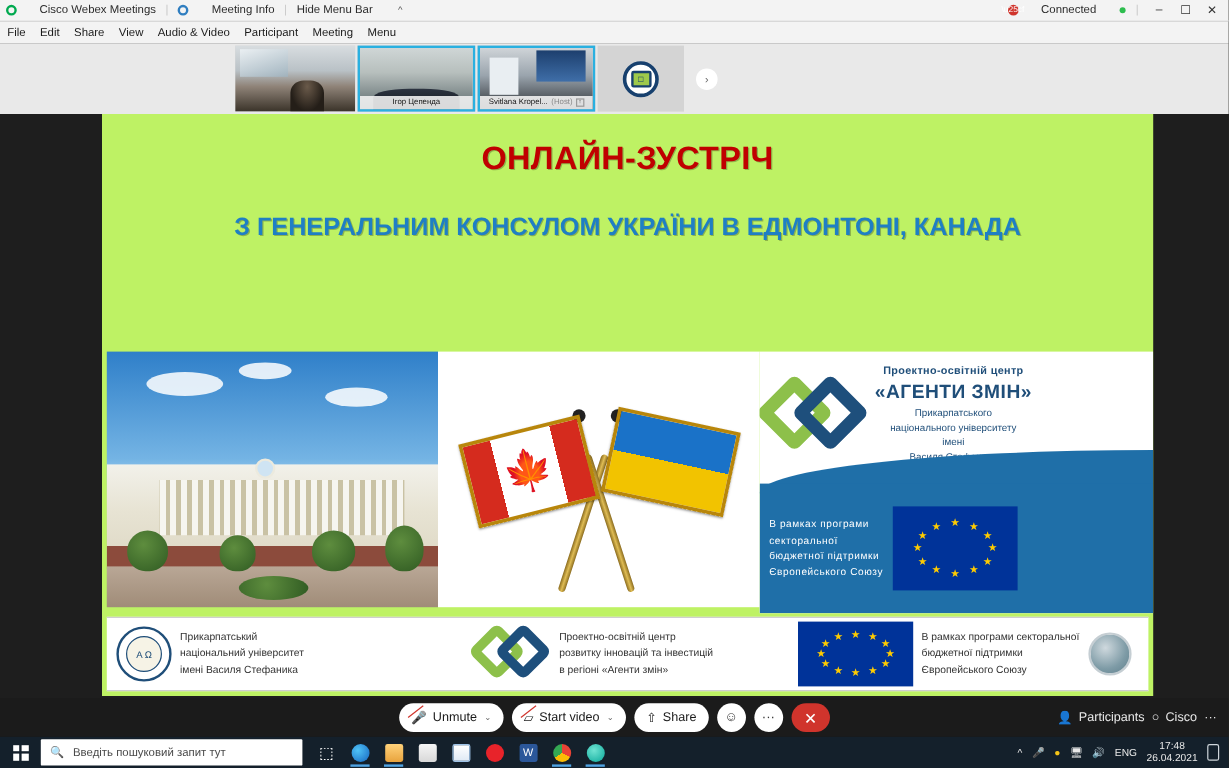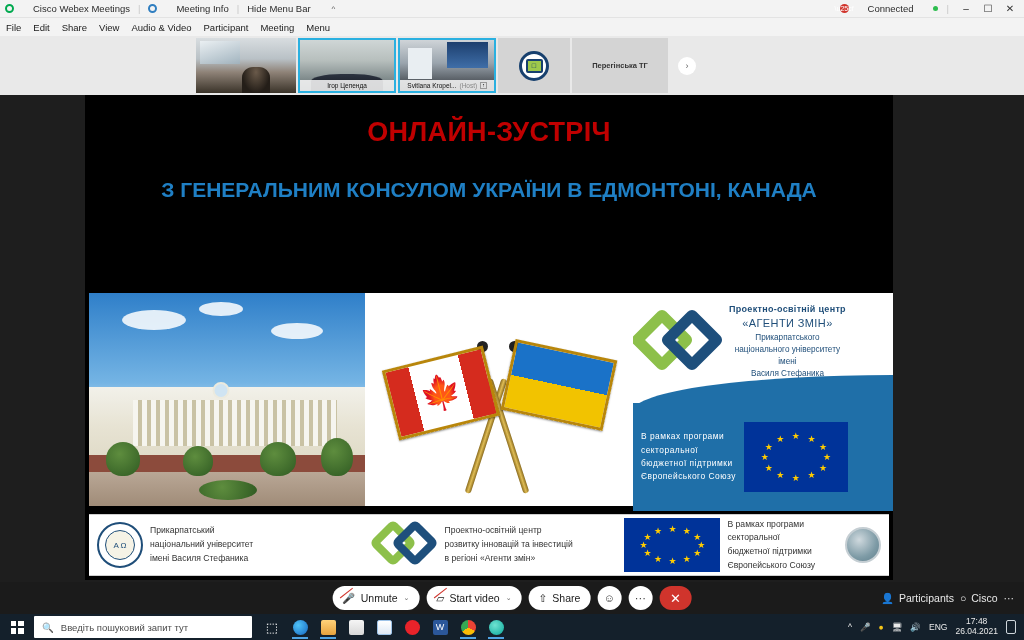--- a/index.html
+++ b/index.html
@@ -136,22 +136,22 @@
     font-size: 6px; color: #17406e;
   }
 
   
   .stage {
     position: absolute; top: 95px; left: 0; width: 1024px; height: 487px;
     background: #1e1e1e;
   }
   
   .slide {
-    position: absolute; top: 0; left: 85px; width: 808px; height: 485px;
-    background: #000000; overflow: hidden;
+    position: absolute; top: 0; left: 85px; width: 876px; height: 485px;
+    background: #bef264; overflow: hidden;
   }
   .slide-titles { padding-top: 22px; text-align: center; }
   .t1 {
     color: #c00000; font-size: 27px; font-weight: bold; letter-spacing: .3px;
     text-shadow: 1px 1px 0 rgba(0,0,0,.25);
   }
   .t2 {
     color: #1f7fc4; font-size: 21px; font-weight: bold; margin-top: 30px;
     text-shadow: 1px 1px 0 rgba(0,0,0,.25);
   }
@@ -236,21 +236,21 @@
   .ac-head { display: flex; align-items: center; padding: 10px 8px 0 6px; gap: 8px; }
   .ac-logo { width: 82px; height: 58px; position: relative; flex: none; }
   .ac-chain {
     position: absolute; width: 46px; height: 46px; transform: rotate(45deg);
     border: 11px solid #8dc04a; border-radius: 6px;
   }
   .ac-chain.c1 { left: 0; top: 5px; }
   .ac-chain.c2 { left: 30px; top: 5px; border-color: #1e4f7c; }
   .ac-txt { font-size: 8.2px; color: #1f4e79; text-align: center; line-height: 1.45; }
   .ac-txt .b1 { font-weight: bold; font-size: 9px; letter-spacing: .3px; }
-  .ac-txt .b2 { font-weight: normal; font-size: 11px; letter-spacing: .4px; }
+  .ac-txt .b2 { font-weight: bold; font-size: 16px; letter-spacing: .4px; }
   .wave {
     position: absolute; left: 0; right: 0; top: 82px; height: 36px;
     background: #1f6fa8; border-radius: 100% 0 0 0 / 100% 0 0 0;
   }
   .eu-band {
     position: absolute; left: 0; right: 0; top: 110px; bottom: 0;
     background: #1f6fa8; display: flex; align-items: center; gap: 8px;
     padding: 0 6px 0 8px;
   }
   .eu-text {
@@ -437,25 +437,20 @@
         <span class="pin">↑</span>
       </div>
     </div>
 
     <div class="tile" style="width:72px">
       <div class="avatar-ring">
         <div class="avatar-inner">☐</div>
       </div>
     </div>
 
-    <div class="tile" style="width:96px">
-      <div class="tile-name-center">
-        <span>Перегінська ТГ</span>
-      </div>
-    </div>
 
     <div class="strip-arrow" style="background:#fff;margin-left:8px">›</div>
   </div>
 
   <div class="stage">
     <div class="slide">
 
       <div class="slide-titles">
         <div class="t1">ОНЛАЙН-ЗУСТРІЧ</div>
         <div class="t2">З ГЕНЕРАЛЬНИМ КОНСУЛОМ УКРАЇНИ В ЕДМОНТОНІ, КАНАДА</div>

